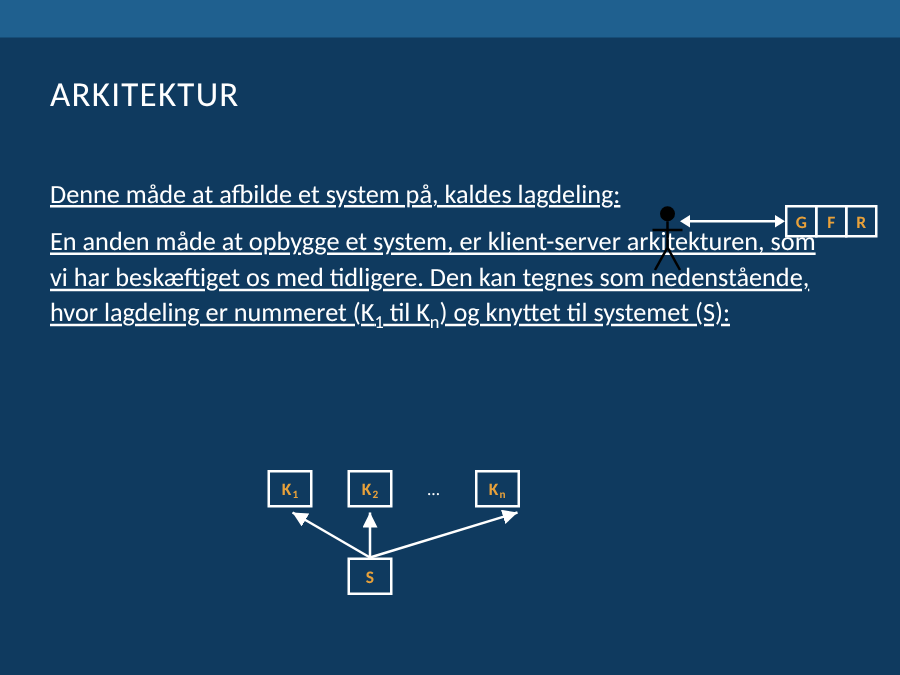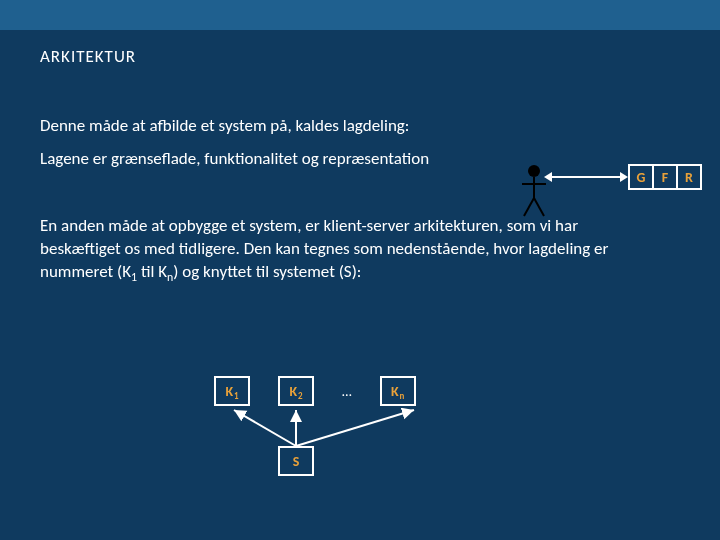--- a/index.html
+++ b/index.html
@@ -11,29 +11,30 @@
     color: #ffffff;
     overflow: hidden;
     position: relative;
   }
   .header-band {
     width: 100%;
     height: 30px;
     background: #1f608f;
   }
   .title {
-    font-size: 17px;
+    font-size: 28px;
     font-weight: 400;
     letter-spacing: 1px;
-    padding: 16px 0 0 40px;
+    padding: 28px 0 0 40px;
   }
   .content {
     padding: 48px 40px 0 40px;
-    font-size: 17px;
+    font-size: 21px;
     line-height: 1.35;
+    text-decoration: underline;
   }
   .para1 { margin-bottom: 10px; }
   .para2 { margin-bottom: 44px; }
   .para3 { margin-bottom: 30px; max-width: 620px; }
 
   .stick-gfr {
     position: absolute;
     top: 164px;
     left: 520px;
     width: 180px;
@@ -128,21 +129,20 @@
 </style>
 </head>
 <body>
 
 <div class="header-band"></div>
 
 <h1 class="title">ARKITEKTUR</h1>
 
 <div class="content">
   <p class="para1">Denne måde at afbilde et system på, kaldes lagdeling:</p>
-  <p class="para2">Lagene er grænseflade, funktionalitet og repræsentation</p>
   <p class="para3">
     <span>En anden måde at opbygge et system, er klient-server arkitekturen, som vi har beskæftiget os med tidligere. Den kan tegnes som nedenstående, hvor lagdeling er nummeret (K</span><sub>1</sub><span> til K</span><sub>n</sub><span>) og knyttet til systemet (S):</span>
   </p>
 </div>
 
 <div class="stick-gfr">
   <svg class="stick" width="28" height="56">
     <circle cx="14" cy="7" r="6" fill="#000"></circle>
     <line x1="14" y1="13" x2="14" y2="34" stroke="#000" stroke-width="2"></line>
     <line x1="2" y1="20" x2="26" y2="20" stroke="#000" stroke-width="2"></line>

